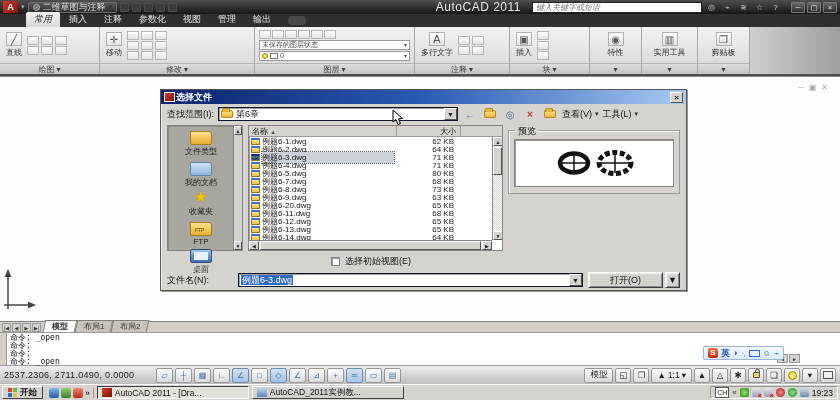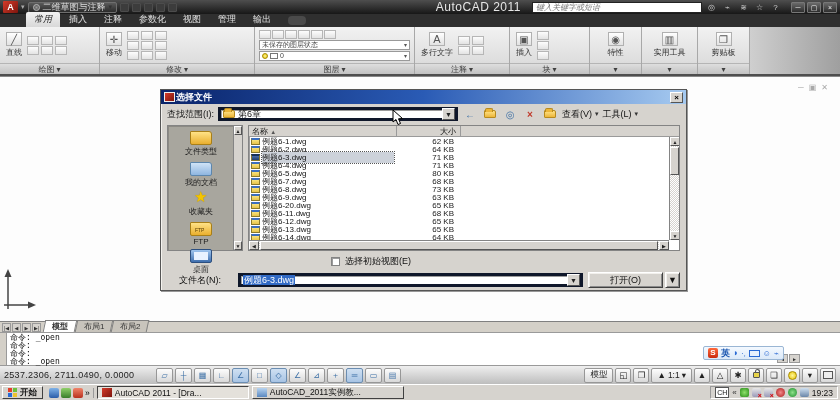--- a/index.html
+++ b/index.html
@@ -47,21 +47,21 @@
   .cwin { position:absolute; top:6px; right:12px; display:flex; gap:5px; color:#a9a9a9; font-size:8px; }
   .ucs { position:absolute; left:2px; bottom:8px; }
 
   
   .dialog { position:absolute; left:160px; top:12px; width:527px; background:#d6d3ce; border:1px solid #555; box-shadow:1px 1px 0 rgba(0,0,0,.4), inset 1px 1px 0 #f4f2ee; font-size:9px; color:#111; }
   .dlg-title { height:14px; background:linear-gradient(90deg,#0a246a,#2a5bb5,#a6caf0); display:flex; align-items:center; gap:1px; padding:0 3px; color:#fff; font-weight:bold; font-size:9px; }
   .dlg-ico { width:11px; height:10px; background:linear-gradient(135deg,#d43b2a,#7e150d); border:1px solid #eee; }
   .dlg-close { margin-left:auto; width:13px; height:11px; background:#d6d3ce; border:1px solid; border-color:#fff #555 #555 #fff; color:#000; font-size:8px; line-height:9px; text-align:center; }
   .dlg-toolbar { display:flex; align-items:center; gap:4px; padding:3px 6px 2px; }
   .lbl { color:#111; }
-  .combo { display:flex; align-items:center; background:#fff; border:3px solid #0f172a; box-shadow:inset 1px 1px 0 #9c9c9c; height:14px; padding-left:2px; }
+  .combo { display:flex; align-items:center; background:#fff; border:1px solid #0f172a; box-shadow:inset 1px 1px 0 #9c9c9c; height:14px; padding-left:2px; }
   .combo .cval { flex:1; white-space:nowrap; overflow:hidden; }
   .combo-btn { width:13px; height:12px; margin-left:2px; background:#d6d3ce; border:1px solid; border-color:#fff #555 #555 #fff; font-size:7px; text-align:center; line-height:11px; color:#222; }
   .fold { width:12px; height:8px; background:linear-gradient(#ffe287,#edb63a); border:1px solid #b78a1e; border-radius:1px 2px 1px 1px; position:relative; }
   .fold::before { content:""; position:absolute; top:-3px; left:0; width:6px; height:3px; background:#edb63a; border:1px solid #b78a1e; border-bottom:none; border-radius:2px 2px 0 0; }
   .tbico { width:16px; height:14px; display:flex; align-items:center; justify-content:center; font-size:10px; }
   .menu-dd { display:flex; align-items:center; gap:3px; }
   .dd-arrow { font-size:7px; color:#333; }
 
   .dlg-main { display:flex; gap:5px; padding:2px 6px 0; height:128px; }
   .places { width:76px; background:#a8a69e; border:1px solid #848484; box-shadow:inset 1px 1px 0 #8c8a84; display:flex; flex-direction:column; align-items:center; padding:3px 10px 0 2px; gap:3px; position:relative; }
@@ -95,21 +95,21 @@
   .hscroll .sbtn, .vscroll .sbtn { width:10px; height:9px; flex:none; }
 
   .preview { width:172px; }
   .group { position:relative; border:1px solid #9a9a9a; box-shadow:inset 1px 1px 0 #fff; margin-top:5px; padding:8px 5px 5px; height:64px; }
   .group-label { position:absolute; top:-6px; left:6px; background:#d6d3ce; padding:0 3px; font-size:9px; }
   .pv-box { background:#fff; border:1px solid #848484; box-shadow:inset 1px 1px 0 #9c9c9c; height:48px; display:flex; align-items:center; justify-content:center; }
 
   .cb-row { display:flex; align-items:center; gap:5px; padding:4px 0 2px 170px; }
   .cbox { width:9px; height:9px; background:#fff; border:1px solid #848484; box-shadow:inset 1px 1px 0 #9c9c9c; }
   .frow { display:flex; align-items:center; gap:5px; padding:2px 6px; }
-  .frow .flabel { width:66px;text-align:center; }
+  .frow .flabel { width:66px; }
   .frow .combo { flex:1; }
   .hl { background:#316ac5; color:#fff; padding:0 1px; }
   .btncol { display:flex; gap:2px; width:92px; }
   .pbtn { height:16px; background:#d6d3ce; border:1px solid; border-color:#fff #404040 #404040 #fff; box-shadow:inset 1px 1px 0 #f2f0ec, inset -1px -1px 0 #8a8a8a; font-size:9px; color:#111; text-align:center; font-family:"Liberation Sans", sans-serif; }
   .open-btn, .cancel-btn { flex:1; }
   .open-dd { width:15px; flex:none; }
 
   
   .ltabs { height:11px; background:#d4d0c8; border-top:1px solid #808080; display:flex; align-items:flex-end; font-size:8px; padding-left:2px; gap:0; }
   .larr { display:flex; gap:1px; margin-right:3px; }
@@ -508,20 +508,39 @@
             <span class="vthumb"></span>
             <span class="sbtn" style="margin-top:auto">▼</span>
           </div>
           <div class="hscroll">
             <span class="sbtn">◀</span>
             <span class="hthumb"></span>
             <span class="sbtn">▶</span>
           </div>
         </div>
 
+        <div class="preview">
+          <div class="group">
+            <span class="group-label">预览</span>
+            <div class="pv-box">
+              <svg width="110" height="40" viewBox="0 0 110 40">
+                <g transform="translate(35,20)">
+                  <ellipse rx="14" ry="9.5" fill="none" stroke="#111" stroke-width="4.5"></ellipse>
+                  <line x1="-13" y1="0" x2="13" y2="0" stroke="#111" stroke-width="1.5"></line>
+                  <line x1="0" y1="-9" x2="0" y2="9" stroke="#111" stroke-width="1.5"></line>
+                </g>
+                <g transform="translate(76,20)">
+                  <ellipse rx="16" ry="10.5" fill="none" stroke="#111" stroke-width="5" stroke-dasharray="5 2.5"></ellipse>
+                  <line x1="-15" y1="0" x2="15" y2="0" stroke="#111" stroke-width="1.5"></line>
+                  <line x1="0" y1="-10" x2="0" y2="10" stroke="#111" stroke-width="1.5"></line>
+                </g>
+              </svg>
+            </div>
+          </div>
+        </div>
       </div>
 
       <div class="cb-row">
         <span class="cbox"></span>
         <span>选择初始视图(E)</span>
       </div>
 
       <div class="frow">
         <span class="flabel">文件名(N):</span>
         <div class="combo">

